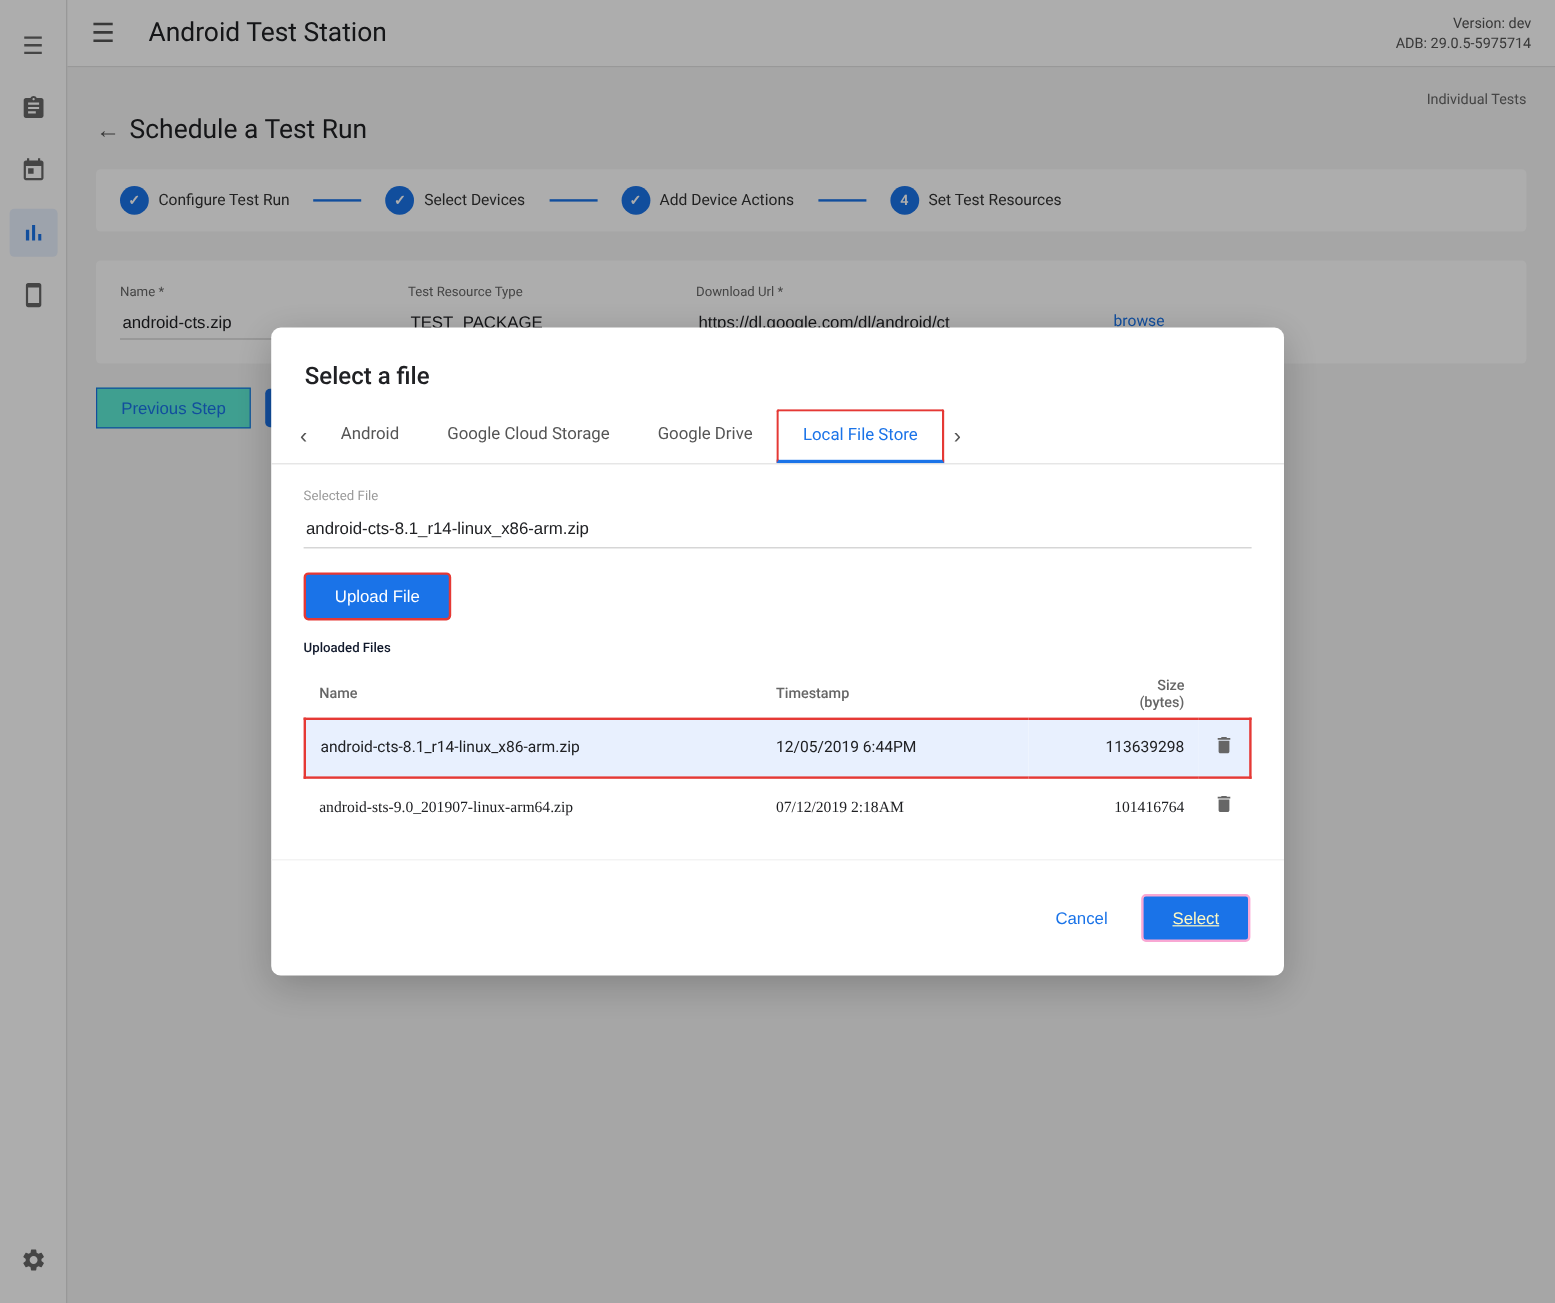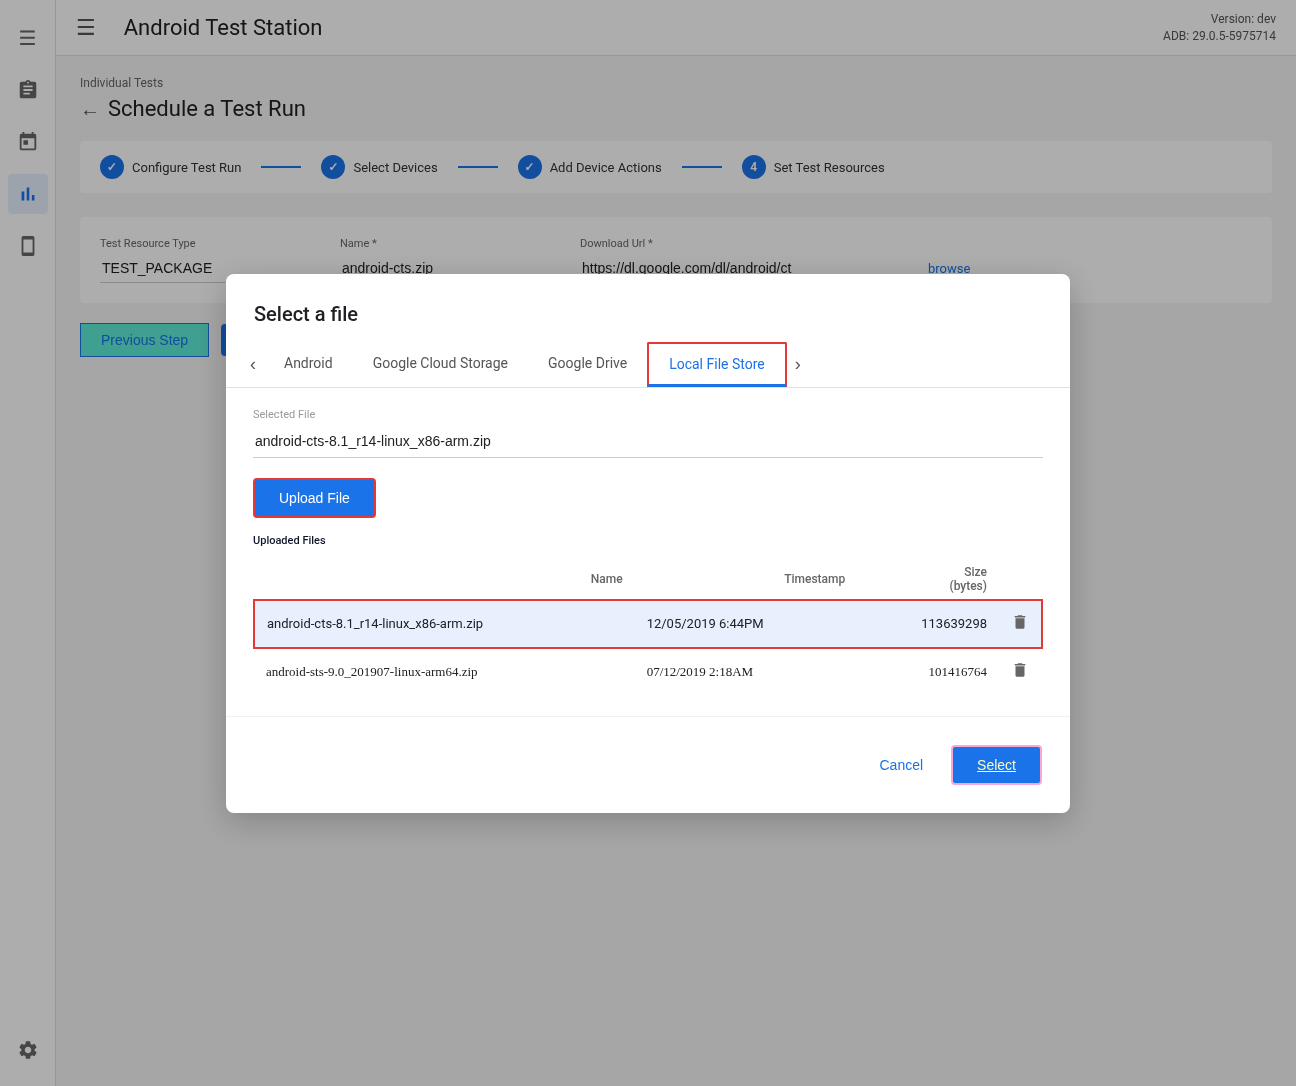--- a/index.html
+++ b/index.html
@@ -46,21 +46,21 @@
 
     
     .main {
       position: absolute;
       left: 56px; top: 56px;
       right: 0; bottom: 0;
       background: #f5f5f5;
       padding: 20px 24px;
     }
 
-    .breadcrumb { font-size: 12px; color: #666; margin-bottom: 6px; }
+    .breadcrumb { font-size: 12px; color: #666; margin-bottom: 6px; text-align: right; }
     .page-header {
       display: flex;
       align-items: center;
       gap: 8px;
       margin-bottom: 20px;
     }
     .page-header-title { font-size: 22px; font-weight: 400; color: #202124; }
     .back-btn { font-size: 20px; color: #555; cursor: pointer; }
 
     
@@ -222,21 +222,21 @@
       cursor: pointer;
       margin-bottom: 16px;
       display: inline-block;
     }
 
     .uploaded-files-title { font-size: 11px; font-weight: 500; color: #0f172a; margin-bottom: 12px; }
 
     
     .file-table { width: 100%; border-collapse: collapse; }
     .file-table th {
-      text-align: right;
+      text-align: left;
       font-size: 12px;
       color: #666;
       font-weight: 500;
       padding: 6px 12px;
       border-bottom: 1px solid #e0e0e0;
     }
     .file-table th.right { text-align: right; }
     .file-table td {
       padding: 12px 12px;
       font-size: 13px;
@@ -345,26 +345,26 @@
     <div class="step-connector"></div>
     <div class="step">
       <div class="step-circle">4</div>
       <span class="step-label">Set Test Resources</span>
     </div>
   </div>
 
   <div class="form-area">
     <div class="form-row">
       <div class="form-field">
+        <label>Name *</label>
+        <input type="text" value="android-cts.zip" style="">
+      </div>
+      <div class="form-field">
         <label>Test Resource Type</label>
         <input type="text" value="TEST_PACKAGE" style="">
-      </div>
-      <div class="form-field">
-        <label>Name *</label>
-        <input type="text" value="android-cts.zip" style="">
       </div>
       <div class="form-field" style="flex:1;">
         <label>Download Url *</label>
         <div style="display:flex;align-items:center;gap:8px;">
           <input type="text" value="https://dl.google.com/dl/android/ct" style="width: 340px;">
           <span style="color:#1a73e8;font-size:13px;cursor:pointer;">browse</span>
         </div>
       </div>
     </div>
   </div>

